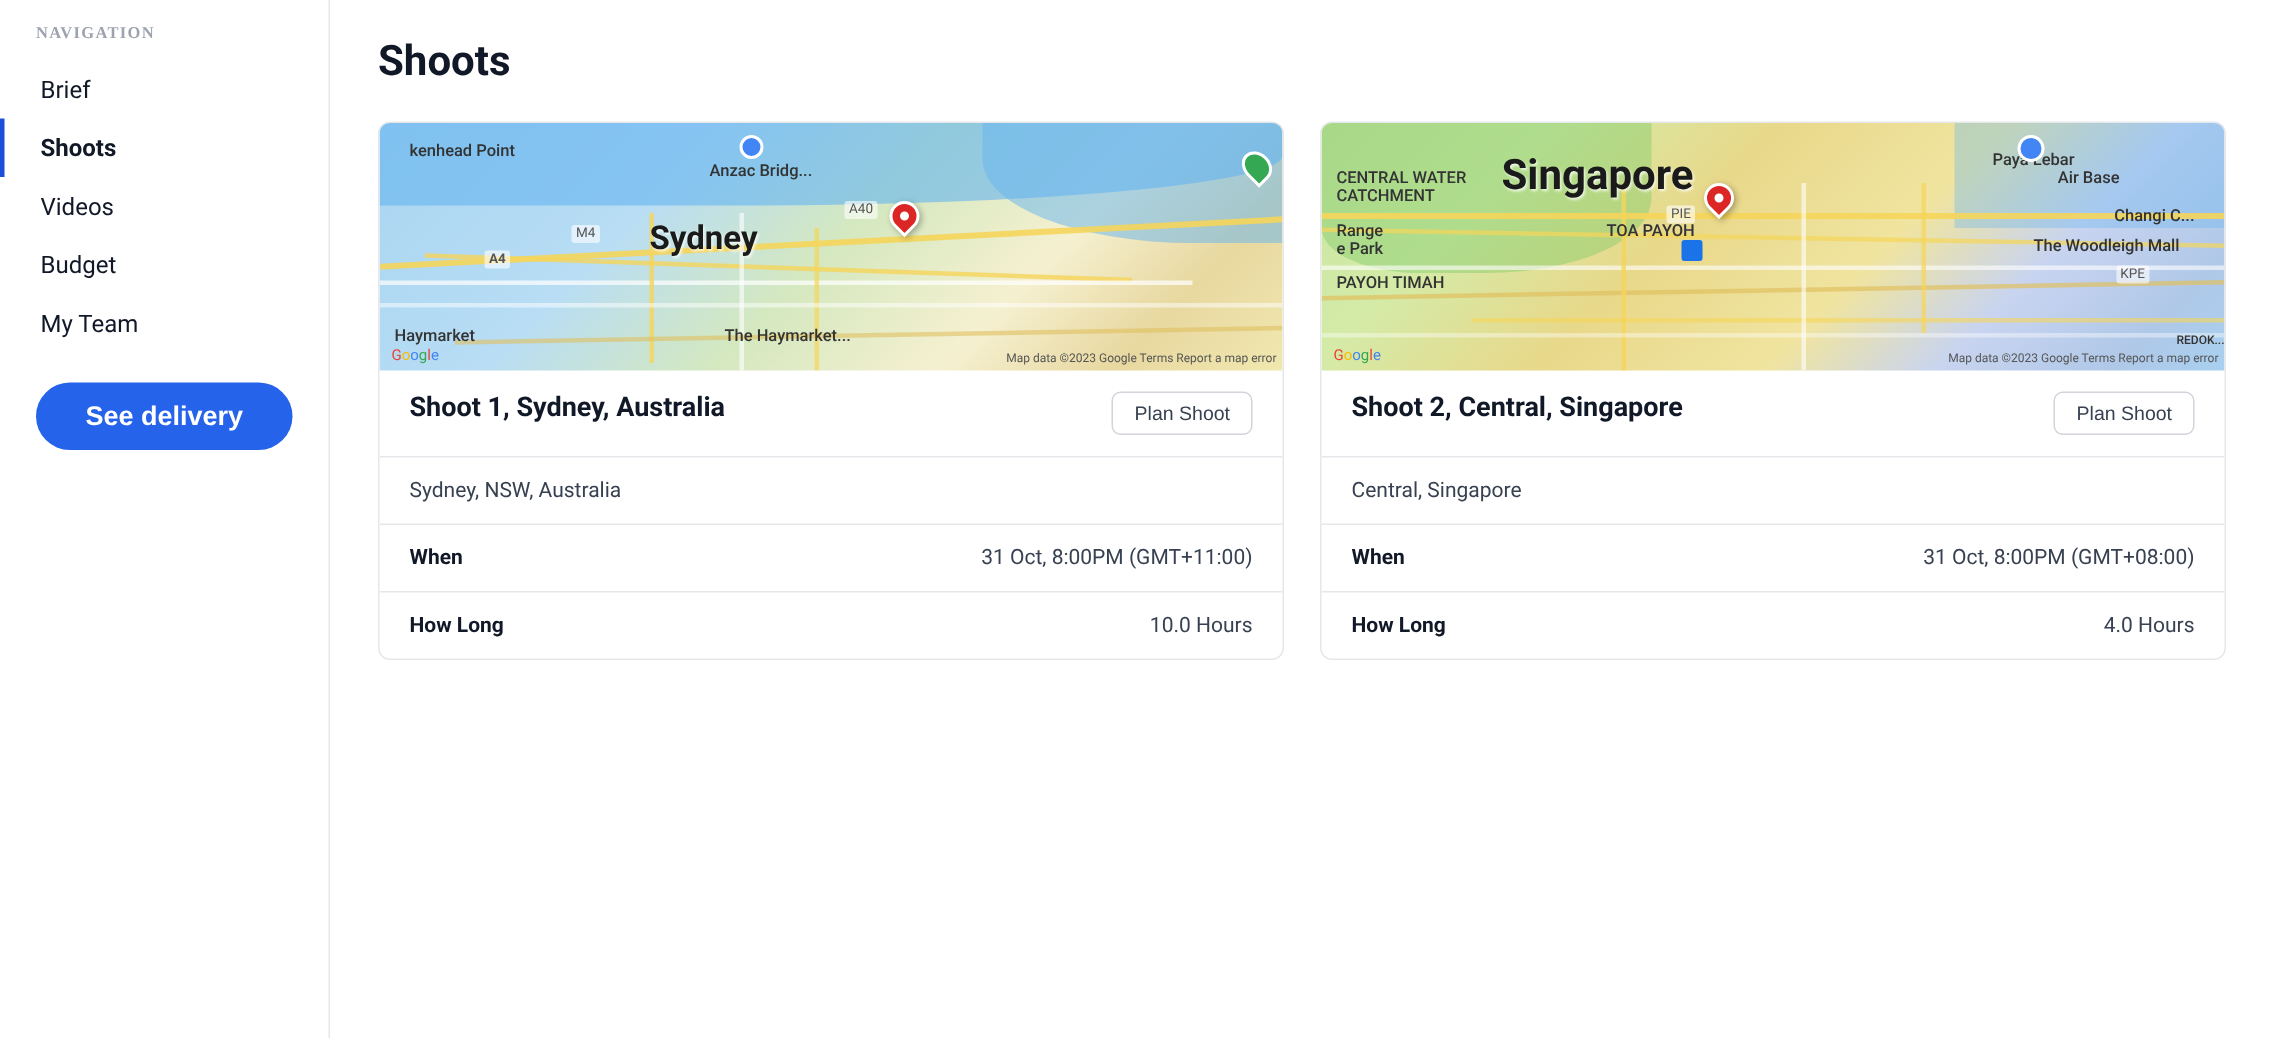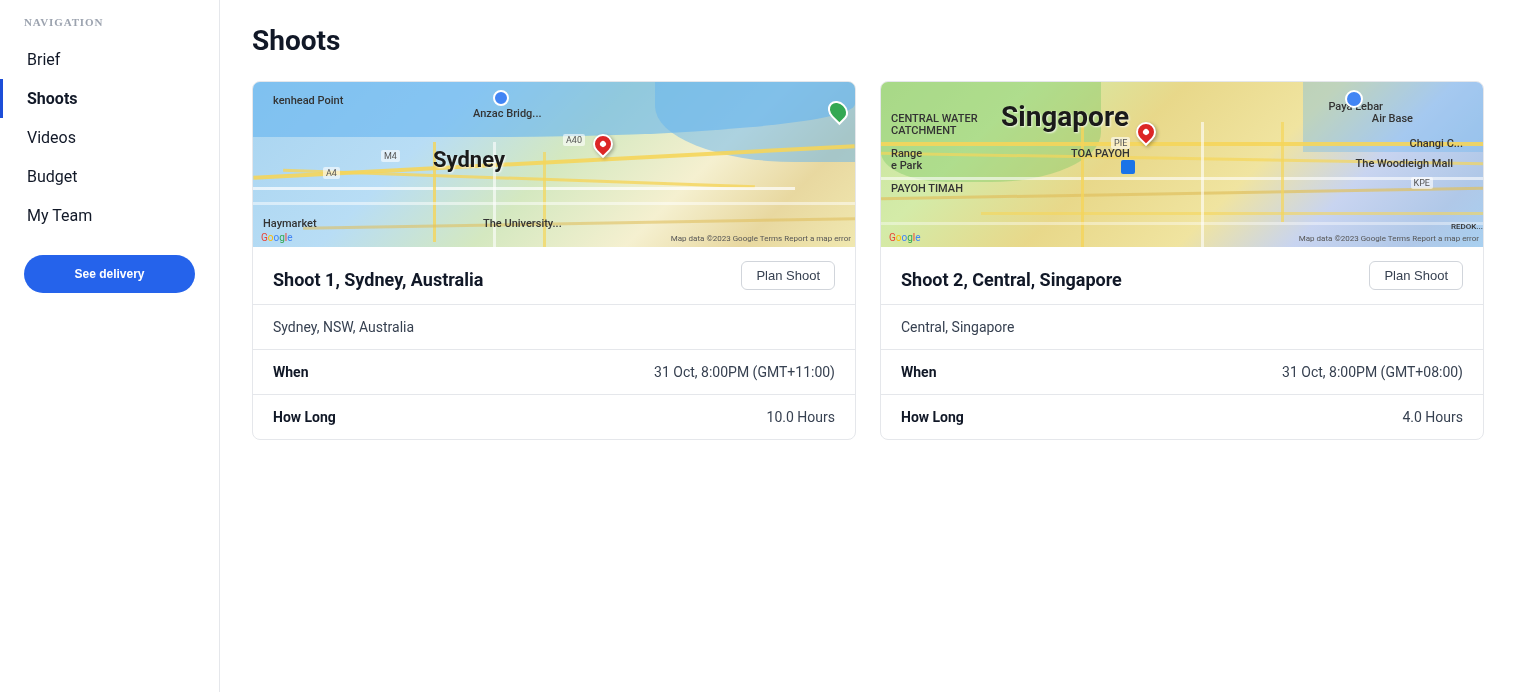--- a/index.html
+++ b/index.html
@@ -38,21 +38,21 @@
       border-left: 3px solid #1d4ed8;
       font-weight: 700;
     }
     .sidebar-delivery-btn {
       margin: 20px 24px 0 24px;
       background: #2563eb;
       color: #fff;
       border: none;
       border-radius: 24px;
       padding: 12px 20px;
-      font-size: 12px;
+      font-size: 18px;
       font-weight: 600;
       cursor: pointer;
       text-align: center;
     }
 
     
     .main {
       flex: 1;
       overflow-y: auto;
       padding: 24px 32px;
@@ -163,21 +163,21 @@
       font-size: 8px;
       color: #555;
     }
 
     
     .shoot-card-body {
       padding: 0;
     }
     .shoot-header {
       display: flex;
-      align-items: flex-end;
+      align-items: flex-start;
       justify-content: space-between;
       padding: 14px 20px;
       border-bottom: 1px solid #e5e7eb;
     }
     .shoot-title {
       font-size: 18px;
       font-weight: 700;
       color: #111827;
     }
     .plan-shoot-btn {
@@ -242,25 +242,25 @@
         <div style="position:absolute;top:78px;left:0;right:0;height:4px;background:#f5d55a;opacity:0.9;transform:rotate(-3deg);"></div>
         <div style="position:absolute;top:95px;left:30px;right:100px;height:3px;background:#f5d55a;opacity:0.8;transform:rotate(2deg);"></div>
         <div style="position:absolute;top:105px;left:0;right:60px;height:3px;background:#fff;opacity:0.7;"></div>
         <div style="position:absolute;top:60px;left:180px;width:3px;height:100px;background:#f5d55a;opacity:0.8;"></div>
         <div style="position:absolute;top:60px;left:240px;width:3px;height:110px;background:#fff;opacity:0.6;"></div>
         <div style="position:absolute;top:70px;left:290px;width:3px;height:95px;background:#f5d55a;opacity:0.7;"></div>
         <div style="position:absolute;top:120px;left:0;right:0;height:3px;background:#fff;opacity:0.5;"></div>
         <div style="position:absolute;top:140px;left:50px;right:0;height:3px;background:#e0c060;opacity:0.6;transform:rotate(-1deg);"></div>
 
         <div class="map-road-label" style="top:68px;left:128px;">M4</div>
-        <div class="map-road-label" style="top:85px;left:70px;">A4</div>
+        <div class="map-road-label" style="top:85px;left:70px;font-weight:bold;">A4</div>
         <div class="map-road-label" style="top:52px;left:310px;">A40</div>
         <div class="map-suburb-label" style="top:12px;left:20px;">kenhead Point</div>
         <div class="map-suburb-label" style="top:135px;left:10px;">Haymarket</div>
-        <div class="map-suburb-label" style="top:135px;left:230px;">The University...</div>
+        <div class="map-suburb-label" style="top:135px;left:230px;">The Haymarket...</div>
         <div class="map-suburb-label" style="top:25px;left:220px;">Anzac Bridg...</div>
 
         <div class="map-city-label" style="top:65px;left:180px;">Sydney</div>
 
         <div class="map-pin" style="top:52px;left:340px;">
           <div class="pin-circle" style="position:relative;">
             <div class="pin-dot"></div>
           </div>
         </div>
 

